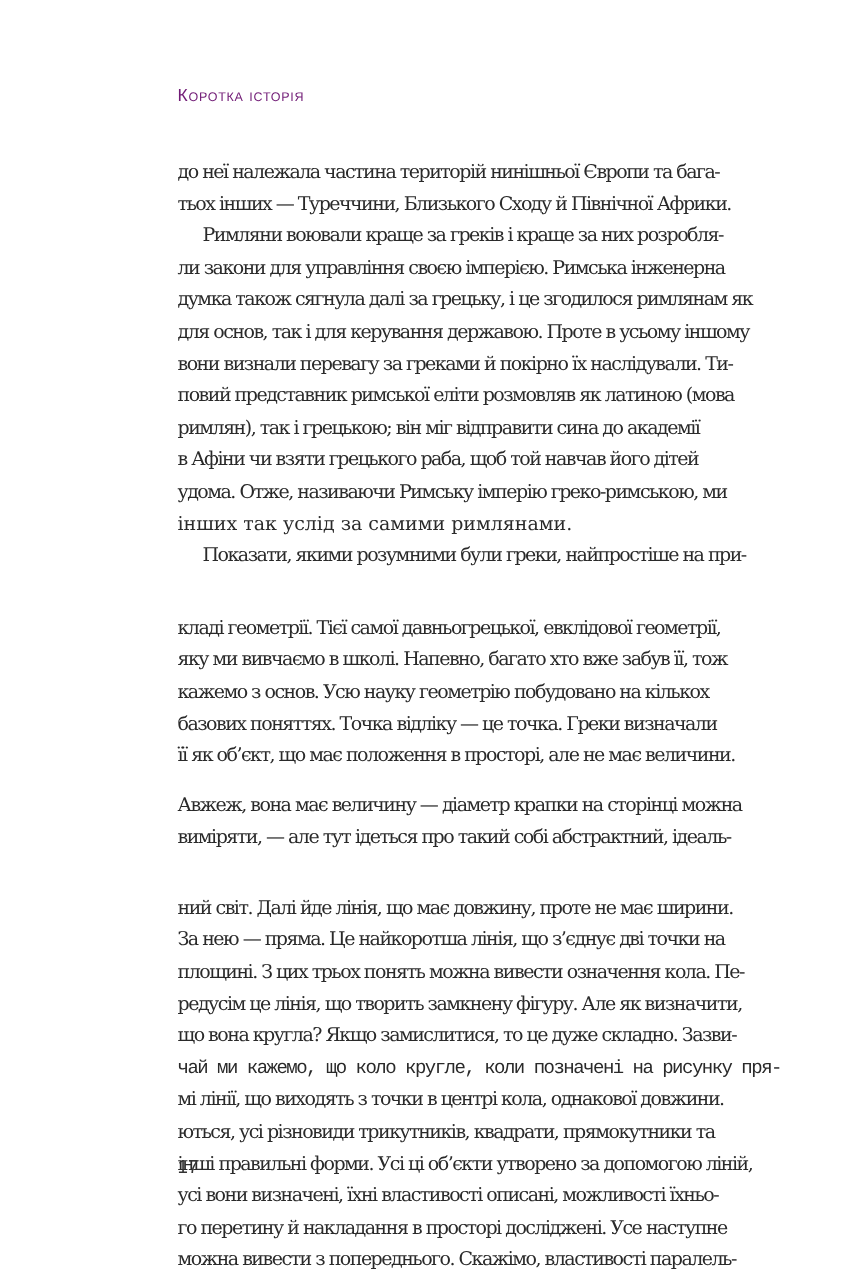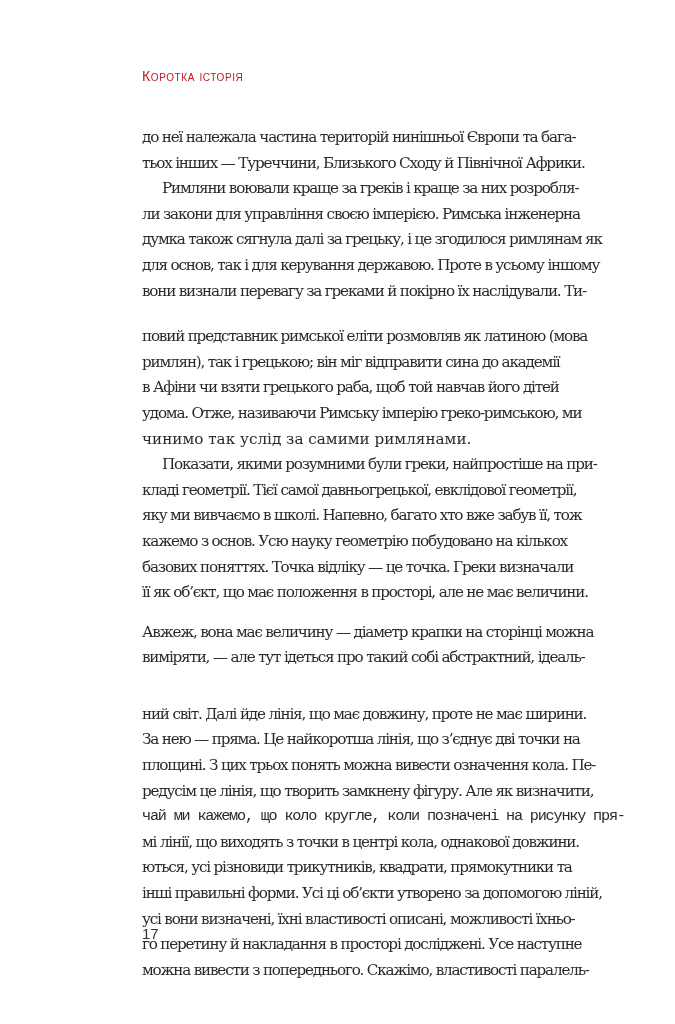--- a/index.html
+++ b/index.html
@@ -1,21 +1,21 @@
 <!DOCTYPE html>
 <html><head>
 <meta charset="utf-8">
 <style>
   html, body { margin: 0; padding: 0; background: #ffffff; }
   body { width: 675px; height: 1024px; position: relative; overflow: hidden; }
   .page { position: absolute; left: 0; top: 0; width: 675px; height: 1024px; background: #ffffff; }
   .running-head {
     position: absolute; left: 142px; top: 68px;
     font-family: "Liberation Sans", sans-serif;
-    font-size: 14px; letter-spacing: 0.6px; color: #b91c1c;
+    font-size: 14px; letter-spacing: 0.6px; color: #701a75;
     font-variant: small-caps;
     text-align: right;
   }
   .body-text {
     position: absolute; left: 142px; top: 125px; width: 394px;
     font-family: "DejaVu Serif", serif;
     font-size: 15.2px; line-height: 25.6px; color: #2a2a2a;
   }
   .line { display: block; white-space: nowrap; text-align: justify; text-align-last: justify; }
   .line.last { text-align-last: left; }
@@ -35,39 +35,40 @@
       <div>
         <span class="line" style="letter-spacing: -1.2px;">до неї належала частина територій нинішньої Європи та бага-</span>
         <span class="line last" style="letter-spacing: -1.2px;">тьох інших — Туреччини, Близького Сходу й Північної Африки.</span>
       </div>
       <div>
         <span class="line indent" style="letter-spacing: -1.2px;">Римляни воювали краще за греків і краще за них розробля-</span>
         <span class="line" style="letter-spacing: -1.2px;">ли закони для управління своєю імперією. Римська інженерна</span>
         <span class="line" style="letter-spacing: -1.2px;">думка також сягнула далі за грецьку, і це згодилося римлянам як</span>
         <span class="line" style="letter-spacing: -1.2px;">для основ, так і для керування державою. Проте в усьому іншому</span>
         <span class="line" style="letter-spacing: -1.2px;">вони визнали перевагу за греками й покірно їх наслідували. Ти-</span>
-        <span class="line" style="letter-spacing: -1.2px; margin-top: 20px;">повий представник римської еліти розмовляв як латиною (мова</span>
+        <span class="line" style="letter-spacing: -1.2px;">повий представник римської еліти розмовляв як латиною (мова</span>
         <span class="line" style="letter-spacing: -1.2px;">римлян), так і грецькою; він міг відправити сина до академії</span>
         <span class="line" style="letter-spacing: -1.2px;">в Афіни чи взяти грецького раба, щоб той навчав його дітей</span>
         <span class="line" style="letter-spacing: -1.2px;">удома. Отже, називаючи Римську імперію греко-римською, ми</span>
-        <span class="line last">чинимо так услід за самими римлянами.</span>
+        <span class="line last">інших так услід за самими римлянами.</span>
       </div>
       <div>
         <span class="line indent" style="letter-spacing: -1.2px;">Показати, якими розумними були греки, найпростіше на при-</span>
-        <span class="line" style="letter-spacing: -1.2px;">кладі геометрії. Тієї самої давньогрецької, евклідової геометрії,</span>
+        <span class="line" style="letter-spacing: -1.2px; margin-top: 32px;">кладі геометрії. Тієї самої давньогрецької, евклідової геометрії,</span>
         <span class="line" style="letter-spacing: -1.2px;">яку ми вивчаємо в школі. Напевно, багато хто вже забув її, тож</span>
         <span class="line" style="letter-spacing: -1.2px;">кажемо з основ. Усю науку геометрію побудовано на кількох</span>
         <span class="line" style="letter-spacing: -1.2px;">базових поняттях. Точка відліку — це точка. Греки визначали</span>
         <span class="line" style="letter-spacing: -1.2px;">її як об’єкт, що має положення в просторі, але не має величини.</span>
         <span class="line" style="letter-spacing: -1.2px; margin-top: 14px;">Авжеж, вона має величину — діаметр крапки на сторінці можна</span>
         <span class="line" style="letter-spacing: -1.2px;">виміряти, — але тут ідеться про такий собі абстрактний, ідеаль-</span>
         <span class="line" style="letter-spacing: -1.2px; margin-top: 31px;">ний світ. Далі йде лінія, що має довжину, проте не має ширини.</span>
         <span class="line" style="letter-spacing: -1.2px;">За нею — пряма. Це найкоротша лінія, що з’єднує дві точки на</span>
         <span class="line" style="letter-spacing: -1.2px;">площині. З цих трьох понять можна вивести означення кола. Пе-</span>
         <span class="line" style="letter-spacing: -1.2px;">редусім це лінія, що творить замкнену фігуру. Але як визначити,</span>
+        <span class="line" style="letter-spacing: -1.2px;">що вона кругла? Якщо замислитися, то це дуже складно. Зазви-</span>
         <span class="line" style="letter-spacing: -1.2px; font-family: Liberation Mono, monospace;">чай ми кажемо, що коло кругле, коли позначені на рисунку пря-</span>
         <span class="line last" style="letter-spacing: -1.2px;">мі лінії, що виходять з точки в центрі кола, однакової довжини.</span>
       </div>
       <div>
         <span class="line" style="letter-spacing: -1.2px;">ються, усі різновиди трикутників, квадрати, прямокутники та</span>
         <span class="line" style="letter-spacing: -1.2px;">інші правильні форми. Усі ці об’єкти утворено за допомогою ліній,</span>
         <span class="line" style="letter-spacing: -1.2px;">усі вони визначені, їхні властивості описані, можливості їхньо-</span>
         <span class="line" style="letter-spacing: -1.2px;">го перетину й накладання в просторі досліджені. Усе наступне</span>
         <span class="line" style="letter-spacing: -1.2px;">можна вивести з попереднього. Скажімо, властивості паралель-</span>
       </div>

